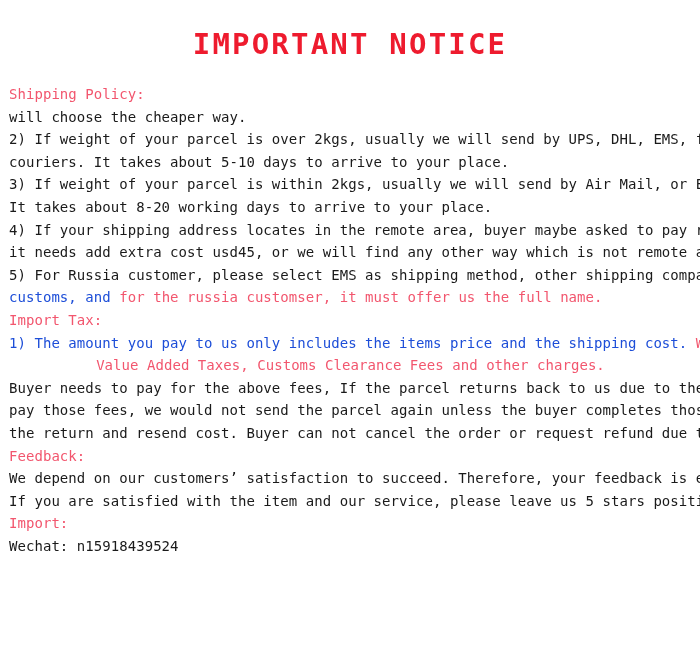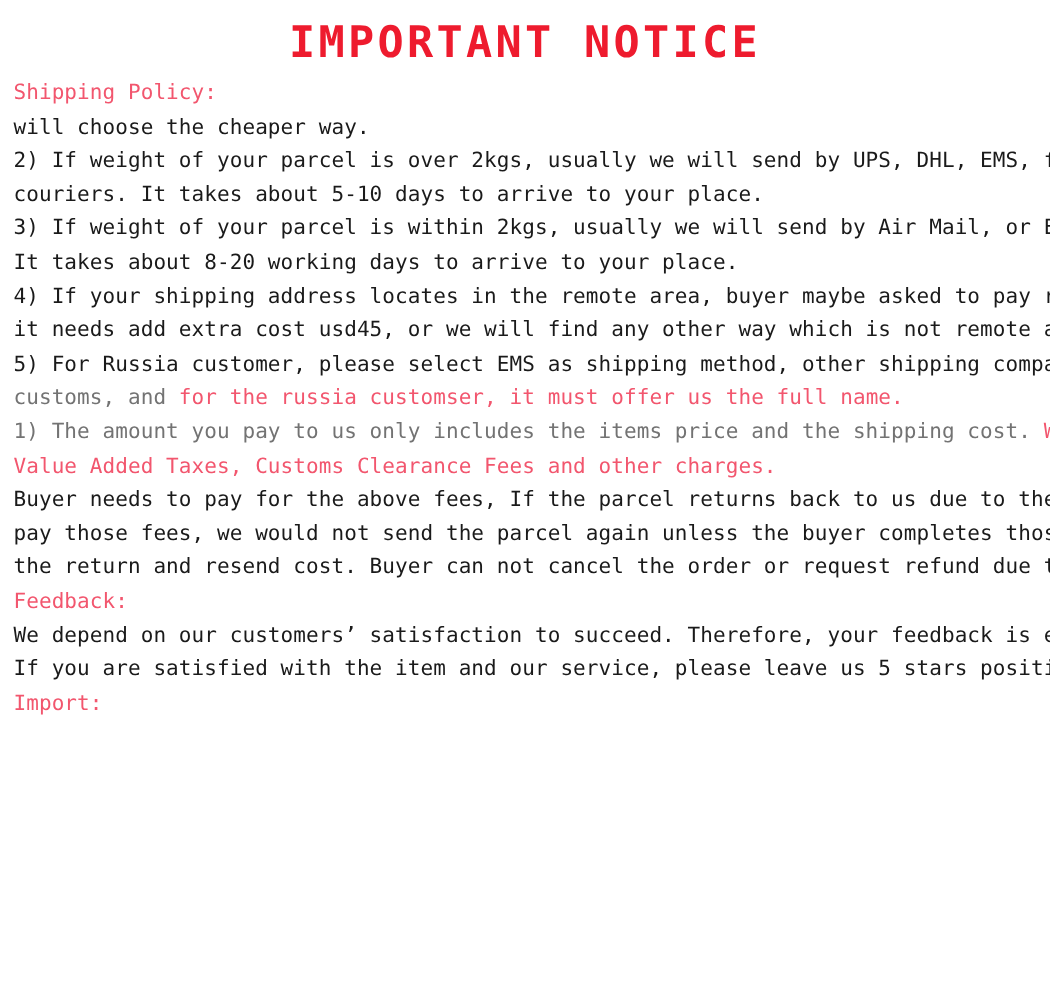--- a/index.html
+++ b/index.html
@@ -23,44 +23,45 @@
     padding: 0;
   }
   .notice-title {
     text-align: center;
     color: #ee1b2e;
     font-family: "DejaVu Sans Mono", "Liberation Mono", monospace;
     font-size: 29px;
     font-weight: 700;
     letter-spacing: 2.2px;
     line-height: 1;
-    margin: 0;
+    margin: 16px;
     padding: 14px 0 8px 0;
     white-space: nowrap;
   }
   .body-block {
     padding: 0 8px 0 9px;
   }
   .line {
     font-family: "DejaVu Sans Mono", "Liberation Mono", monospace;
     font-size: 14px;
     line-height: 22.6px;
     color: #1a1a1a;
     white-space: pre;
     letter-spacing: 0.05px;
     margin: 0;
   }
   .line.section-head {
     color: #f2566e;
   }
   .em-red {
     color: #f2566e;
+    text-align: center;
   }
   .blk {
-    color: #737373;
+    color: #1d4ed8;
   }
 </style>
 </head>
 <body>
 
 <div class="page">
 
   <h1 class="notice-title">IMPORTANT NOTICE</h1>
 
   <div class="body-block">
@@ -72,31 +73,33 @@
       <div class="line">couriers. It takes about 5-10 days to arrive to your place.</div>
       <div class="line">3) If weight of your parcel is within 2kgs, usually we will send by Air Mail, or Express Mail Service.</div>
       <div class="line">It takes about 8-20 working days to arrive to your place.</div>
       <div class="line">4) If your shipping address locates in the remote area, buyer maybe asked to pay remote area charge.</div>
       <div class="line">it needs add extra cost usd45, or we will find any other way which is not remote area then ship to you.</div>
       <div class="line">5) For Russia customer, please select EMS as shipping method, other shipping company cannot clearance</div>
       <div class="line"><span class="blk">customs, and </span><span class="em-red">for the russia customser, it must offer us the full name.</span></div>
     </div>
 
     <div>
+      <div class="line section-head">Import Tax:</div>
       <div class="line"><span class="blk">1) The amount you pay to us only includes the items price and the shipping cost. </span><span class="em-red">We do not add Duties,</span></div>
       <div class="line em-red">Value Added Taxes, Customs Clearance Fees and other charges.</div>
       <div class="line">Buyer needs to pay for the above fees, If the parcel returns back to us due to the buyer refuse to</div>
       <div class="line">pay those fees, we would not send the parcel again unless the buyer completes those fees and pay all</div>
       <div class="line">the return and resend cost. Buyer can not cancel the order or request refund due to this reason.</div>
     </div>
 
     <div>
       <div class="line section-head">Feedback:</div>
       <div class="line">We depend on our customers’ satisfaction to succeed. Therefore, your feedback is extremely important to us.</div>
       <div class="line">If you are satisfied with the item and our service, please leave us 5 stars positive feedback, and we will</div>
     </div>
 
     <div>
       <div class="line section-head">Import:</div>
+      <div class="line">Wechat: n15918439524</div>
     </div>
 
   </div>
 </div>
 
 </body></html>

